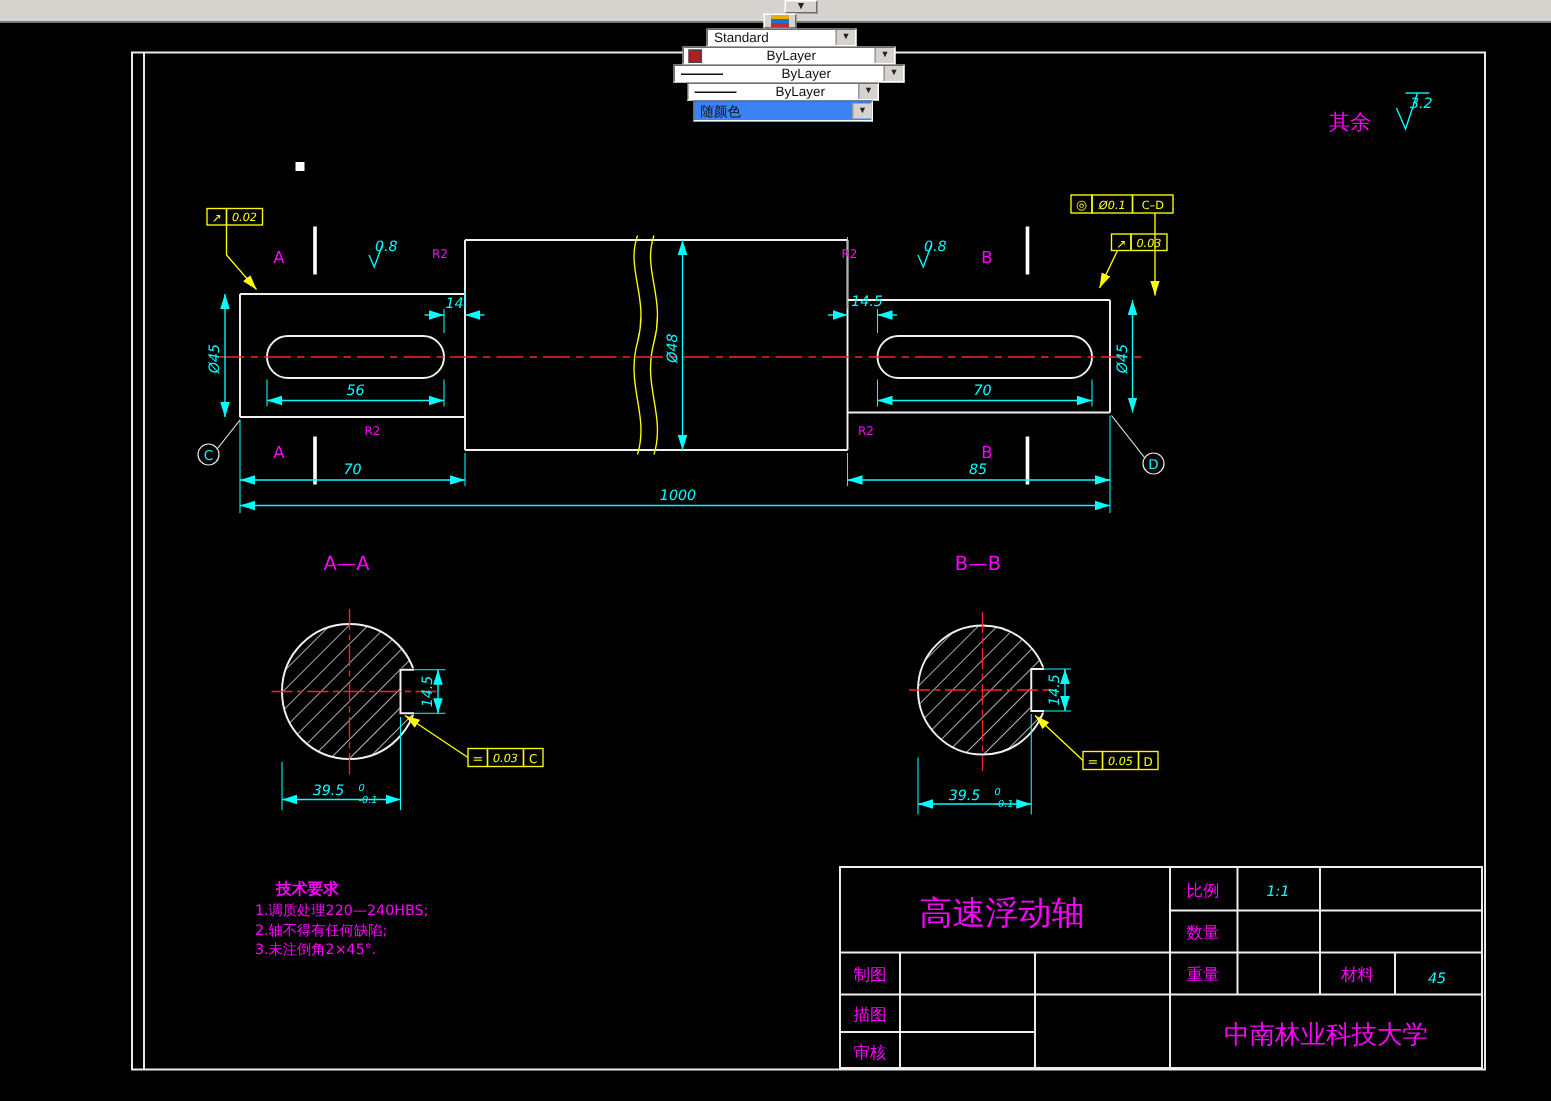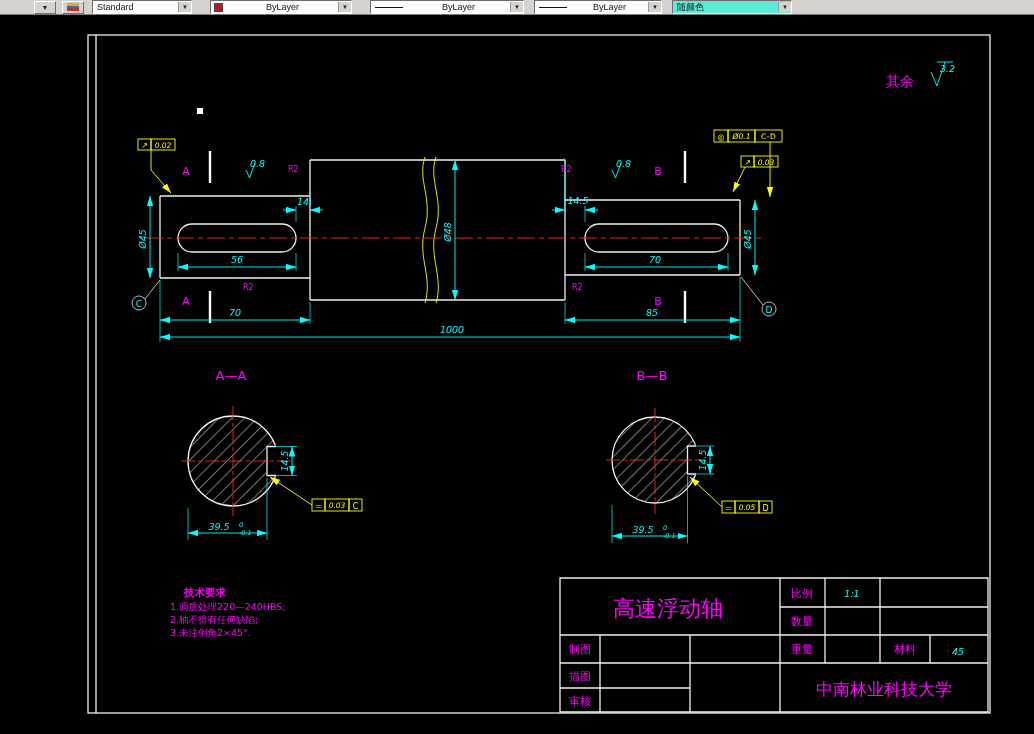--- a/index.html
+++ b/index.html
@@ -1,33 +1,33 @@
 <!DOCTYPE html>
 <html><head>
 <meta charset="utf-8">
 <style>
   html,body{margin:0;padding:0;background:#000;}
   #app{position:relative;width:1034px;height:734px;background:#000;overflow:hidden;
        font-family:"Liberation Sans",sans-serif;}
   
   .toolbar{position:absolute;top:0;left:0;width:1034px;height:14px;background:#d6d3ce;
-           border-bottom:1px solid #7a7a7a;display:flex;align-items:center;z-index:5;}
+           border-bottom:1px solid #7a7a7a;display:flex;align-items:center;z-index:5;flex-direction:column;}
   .tb-btn{width:20px;height:11px;margin-left:34px;background:#d6d3ce;border:1px solid;
           border-color:#fff #6d6d6d #6d6d6d #fff;display:flex;align-items:center;justify-content:center;
           font-size:7px;color:#222;}
   .tb-btn.icon{margin-left:6px;}
   .layer-ico{width:12px;height:8px;background:linear-gradient(#e0b000 33%,#2070d0 33% 66%,#c03030 66%);}
   .combo{height:12px;background:#fff;border:1px solid;border-color:#6d6d6d #fff #fff #6d6d6d;
          display:flex;align-items:center;font-size:9px;color:#111;position:relative;}
   .combo .txt{flex:1;padding-left:4px;white-space:nowrap;overflow:hidden;}
   .combo .arrow{width:12px;height:10px;background:#d6d3ce;border-left:1px solid #9a9a9a;
                 display:flex;align-items:center;justify-content:center;font-size:6px;color:#222;}
   .swatch{width:7px;height:7px;background:#b02020;border:1px solid #444;margin-left:3px;}
   .lt-line{width:28px;height:1px;background:#111;margin-left:4px;}
-  .combo.gray{background:#5eead4;}
+  .combo.gray{background:#3b82f6;}
   
   svg text{font-family:"DejaVu Sans",sans-serif;}
   .t-dim{fill:#00ffff;font-style:italic;font-size:9.5px;}
   .t-dim-s{fill:#00ffff;font-style:italic;font-size:6.5px;}
   .t-mg{fill:#ff00ff;}
   .t-yl{fill:#ffff00;}
   .t-cy{fill:#00ffff;}
   .s-w{stroke:#f0f0f0;stroke-width:1.3;fill:none;}
   .s-w2{stroke:#ffffff;stroke-width:2.4;fill:none;}
   .s-thin{stroke:#e8e8e8;stroke-width:0.8;fill:none;}

